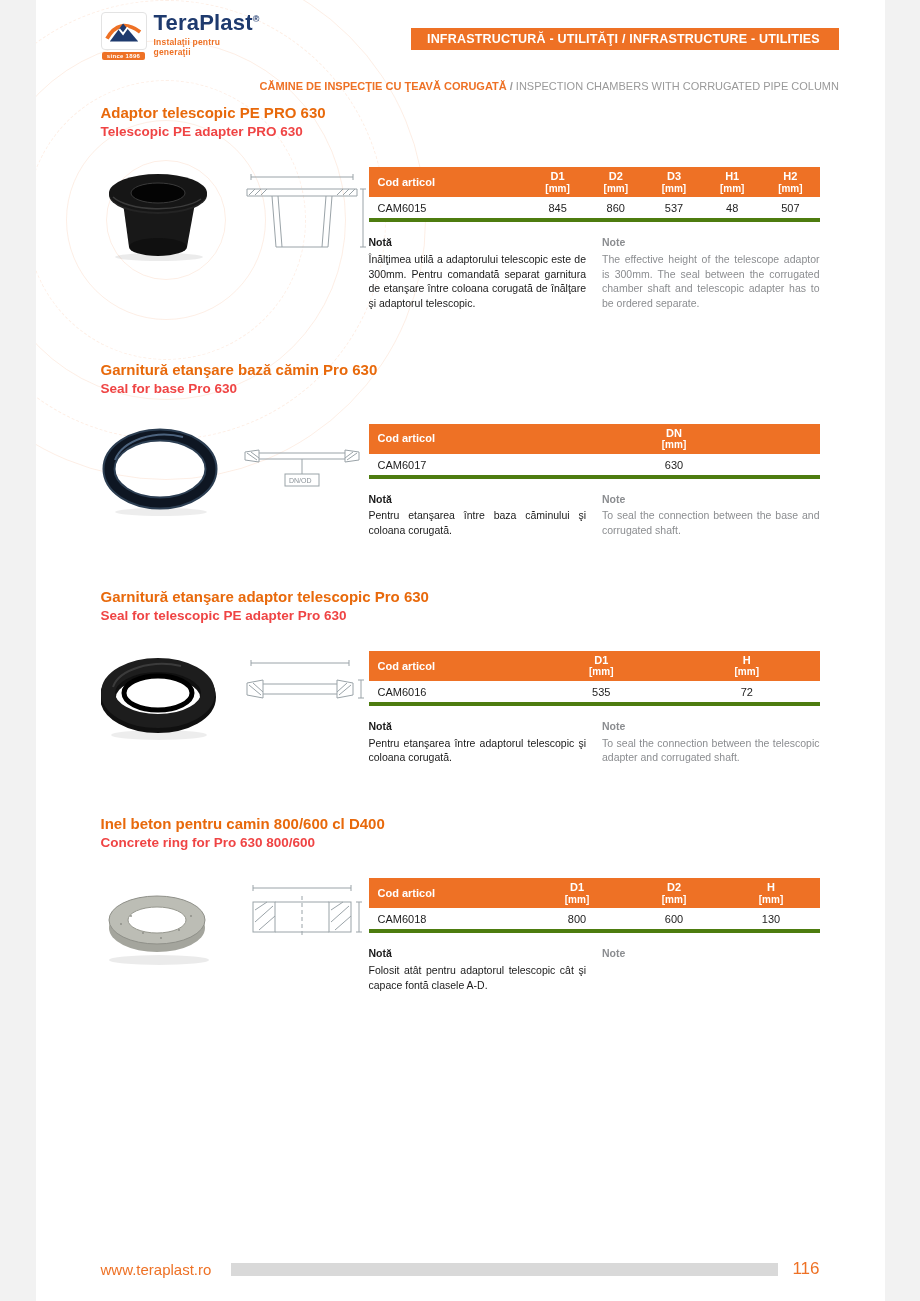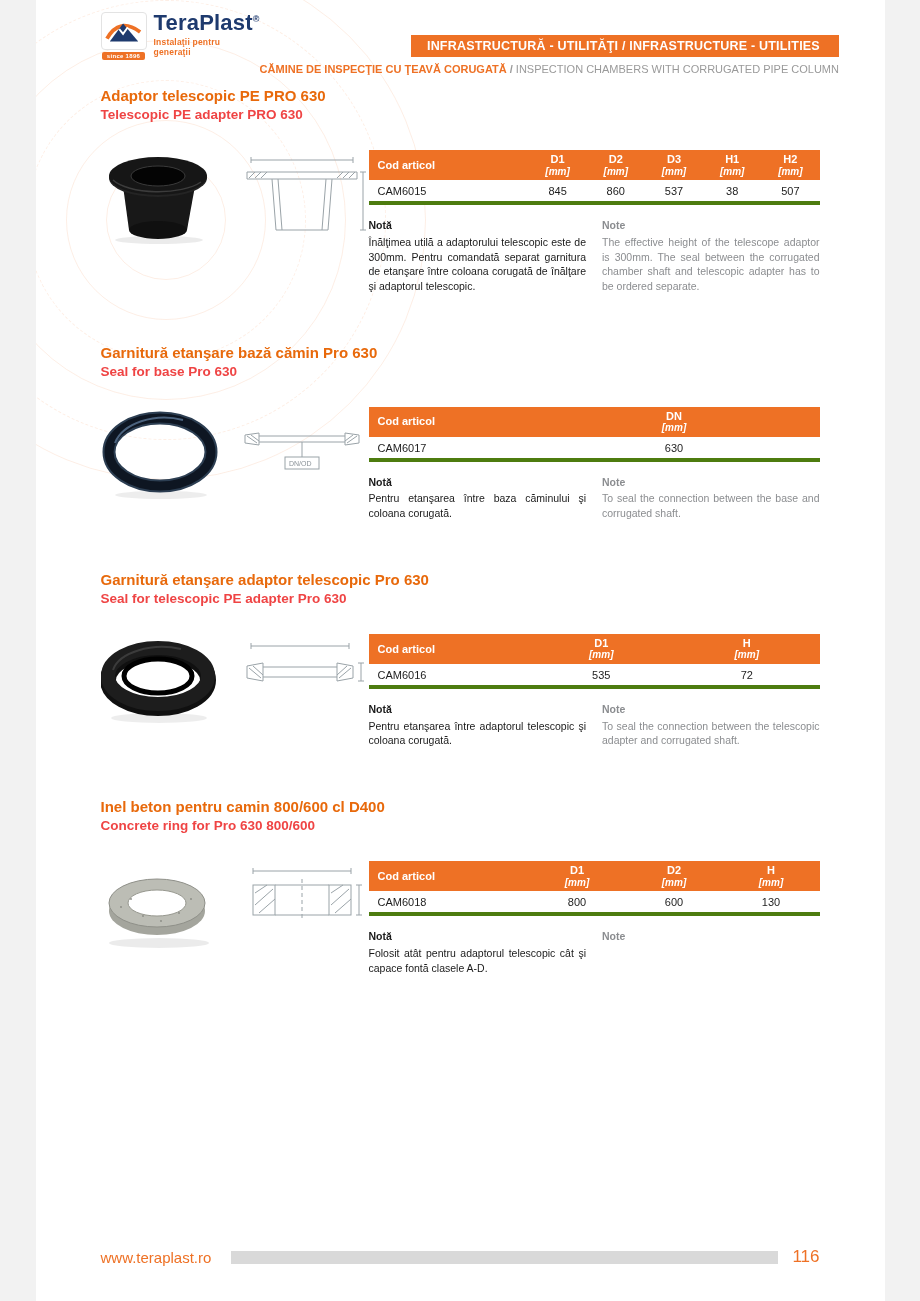--- a/index.html
+++ b/index.html
@@ -26,21 +26,21 @@
 
   
   .header{position:relative;display:flex;align-items:flex-start;z-index:1;}
   .logo{display:flex;align-items:flex-start;gap:7px;}
   .logo-icon-wrap{display:flex;flex-direction:column;align-items:center;}
   .logo-icon{width:46px;height:38px;border:1px solid #e3e3e3;border-radius:4px;background:#fff;}
   .logo-since{margin-top:2px;background:var(--accent);color:#fff;font-size:6px;font-weight:bold;padding:1px 5px;border-radius:2px;letter-spacing:.3px;}
   .logo-brand{color:var(--navy);font-size:22px;font-weight:bold;letter-spacing:.2px;line-height:1;}
   .logo-brand .reg{font-size:9px;vertical-align:super;}
   .logo-tagline{margin-top:3px;color:var(--accent);font-size:8.5px;font-weight:bold;letter-spacing:.2px;}
-  .header-right{flex:1;display:flex;flex-direction:column;align-items:flex-end;margin-top:23px;}
+  .header-right{flex:1;display:flex;flex-direction:column;align-items:flex-end;margin-top:16px;gap:24px;}
   .banner{background:var(--accent);color:#fff;font-weight:bold;font-size:12.5px;padding:4px 14px 4px 16px;width:428px;letter-spacing:.2px;}
   .subline{margin-top:6px;font-size:11px;white-space:nowrap;}
   .subline .ro{color:var(--accent);font-weight:bold;}
   .subline .sep{color:#9a9a9a;font-weight:bold;}
   .subline .en{color:#9a9a9a;font-weight:normal;}
 
   
   main{position:relative;z-index:1;margin-top:12px;}
   .section{margin-bottom:50px;}
   .sec-title{margin:0;color:var(--title-orange);font-size:15px;font-weight:bold;}
@@ -49,33 +49,33 @@
   .figures{width:268px;flex:0 0 268px;display:flex;gap:12px;align-items:flex-start;}
   .photo{width:124px;height:96px;}
   .drawing{width:130px;height:96px;margin-top:2px;}
   .drawing line,.drawing path.s{stroke:#9aa3a8;stroke-width:1;fill:none;}
   .drawing text{fill:#8a9298;font-size:7px;font-family:"Liberation Sans",sans-serif;}
   .sec-right{flex:1;min-width:0;}
 
   table{width:100%;border-collapse:collapse;}
   th{background:var(--accent);color:#fff;font-size:11px;font-weight:bold;padding:3px 6px;text-align:center;vertical-align:middle;line-height:1.15;}
   th.code{text-align:left;padding-left:9px;width:160px;}
-  th .unit{font-size:10px;font-weight:bold;font-style:italic;}
+  th .unit{font-size:10px;font-weight:bold;}
   td{font-size:11px;color:#1d1d1d;text-align:center;padding:5px 6px 4px;border-bottom:4px solid #4d7c0f;background:#fff;}
   td.code{text-align:left;padding-left:9px;}
 
   .notes{display:flex;gap:16px;margin-top:13px;}
   .notes .col{flex:1;font-size:10.5px;line-height:1.4;}
   .notes .label{font-weight:bold;margin-bottom:2px;}
   .col.ro{color:#1a1a1a;}
   .col.en{color:var(--gray-text);}
   .notes p{margin:0;text-align:justify;}
 
   
-  .footer{position:absolute;left:0;right:0;bottom:34px;display:flex;align-items:center;padding:0 65px;z-index:1;}
+  .footer{position:absolute;left:0;right:0;bottom:22px;display:flex;align-items:center;padding:0 65px;z-index:1;}
   .footer .url{color:var(--accent);font-size:15px;}
   .footer .bar{flex:1;height:13px;background:var(--footer-bar);margin:0 14px 0 20px;}
   .footer .num{color:var(--accent);font-size:17px;}
 </style>
 </head>
 <body>
 
 <div class="page">
   <div class="arcs">
     <span class="c c1"></span>
@@ -178,21 +178,21 @@
                       <div class="unit">[mm]</div>
                     </th>
                 </tr>
               </thead>
               <tbody>
                 <tr>
                   <td class="code">CAM6015</td>
                   <td>845</td>
                   <td>860</td>
                   <td>537</td>
-                  <td>38</td>
+                  <td>48</td>
                   <td>507</td>
                 </tr>
               </tbody>
             </table>
             <div class="notes">
               <div class="col ro">
                 <div class="label">Notă</div>
                 <p>Înălţimea utilă a adaptorului telescopic este de 300mm. Pentru comandată separat garnitura de etanşare între coloana corugată de înălţare şi adaptorul telescopic.</p>
               </div>
               <div class="col en">

